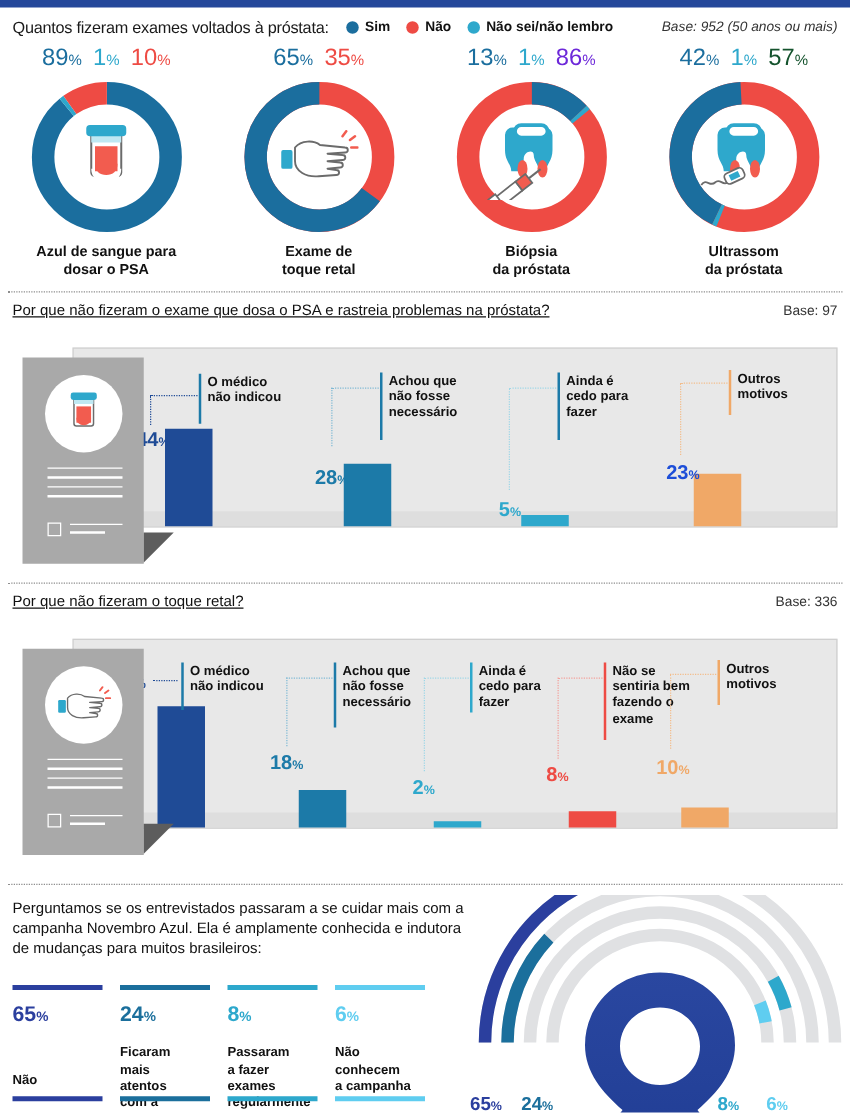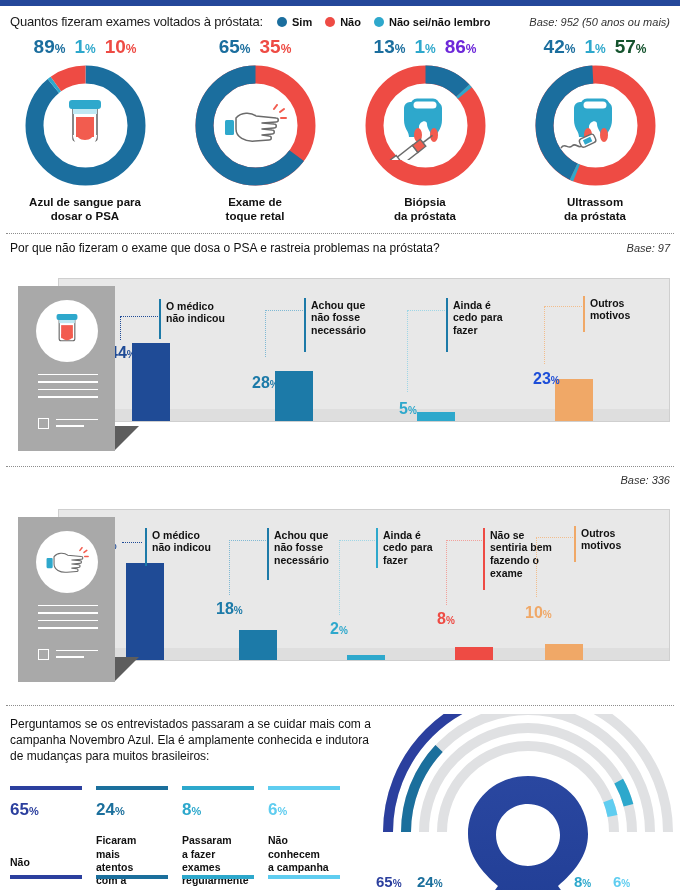--- a/index.html
+++ b/index.html
@@ -21,35 +21,35 @@
   .s1-q { font-size: 13px; color: #1a1a1a; letter-spacing: -.2px; white-space: nowrap; }
   .legend { display: flex; align-items: center; gap: 13px; margin-left: 6px; }
   .legend-item { display: flex; align-items: center; gap: 5px; }
   .dot { width: 10px; height: 10px; border-radius: 50%; display: block; }
   .legend-label { font-size: 11px; font-weight: bold; color: #111; white-space: nowrap; }
   .base { margin-left: auto; font-size: 11px; font-style: italic; color: #333; white-space: nowrap; }
 
   .donut-row { display: flex; padding: 2px 0 0 0; }
   .donut-cell { width: 170px; display: flex; flex-direction: column; align-items: center; }
   .pct-row { display: flex; align-items: baseline; justify-content: center; gap: 9px; height: 24px; }
-  .pct { font-size: 19px; font-weight: bold; line-height: 1; }
+  .pct { font-size: 19px; font-weight: normal; line-height: 1; }
   .pct .u { font-size: 12px; }
   .donut-wrap { width: 125px; height: 125px; position: relative; margin-top: 2px; }
   .donut-wrap svg { display: block; }
   .donut-icon { position: absolute; left: 0; top: 0; width: 125px; height: 125px;
                 display: flex; align-items: center; justify-content: center; }
   .donut-label { margin-top: 8px; text-align: center; font-size: 11.5px; font-weight: bold;
                  color: #111; line-height: 1.2; }
 
   .dotted-sep { border-top: 1.5px dotted #8d8d8d; margin: 9px 6px 0 6px; }
 
   
   .sec-head { display: flex; align-items: baseline; padding: 7px 10px 5px 10px; }
-  .sec-q { font-size: 12px; color: #111; }
-  .sec-base { margin-left: auto; font-size: 11px; font-style: italic; color: #333; padding-left: 21px; }
+  .sec-q { font-size: 12px; color: #111; text-decoration: underline; }
+  .sec-base { margin-left: auto; font-size: 11px; color: #333; padding-left: 21px; }
 
   
   .bar-sec { position: relative; }
   .doc-card { position: absolute; left: 18px; top: 8px; width: 97px; height: 165px;
               background: #a9a9a9; z-index: 4; }
   .doc-fold { position: absolute; left: 97px; top: 140px; width: 0; height: 0;
               border-left: 24px solid #5d5d5d; border-bottom: 24px solid transparent; }
   .doc-circle { position: absolute; left: 50%; transform: translateX(-50%); top: 14px;
                 width: 62px; height: 62px; border-radius: 50%; background: #fff;
                 display: flex; align-items: center; justify-content: center; }
@@ -298,20 +298,21 @@
       <div class="cal-line" style="left:524px;top:17px;height:36px;background:#f0a867"></div>
       <div class="cal-text" style="left:531px;top:18px">Outros
 motivos</div>
     </div>
   </div>
 </div>
 
 <div class="dotted-sep" style="margin-top:2px"></div>
 
 <div class="sec-head">
+  <div class="sec-q">Por que não fizeram o toque retal?</div>
   <div class="sec-base">Base: 336</div>
 </div>
 
 <div class="bar-sec" style="height:196px">
   <div class="doc-card">
     <div class="doc-fold"></div>
     <div class="doc-circle">
       <svg width="44" height="30" viewBox="0 0 64 44">
         <rect x="2" y="16" width="9" height="15" rx="1.5" fill="#2ea8cc"></rect>
         <path d="M13 14c5-6 15-6 20-2l20 2c3 0 3 4 0 4l-14 1 12 1c3 0 3 4 0 4l-12 1 10 1c3 0 3 4 0 4l-10 1 7 1c3 0 3 4 0 4l-14 1c-10 1-19-4-19-12z" fill="#fff" stroke="#6b6b6b" stroke-width="1.6" stroke-linejoin="round"></path>

